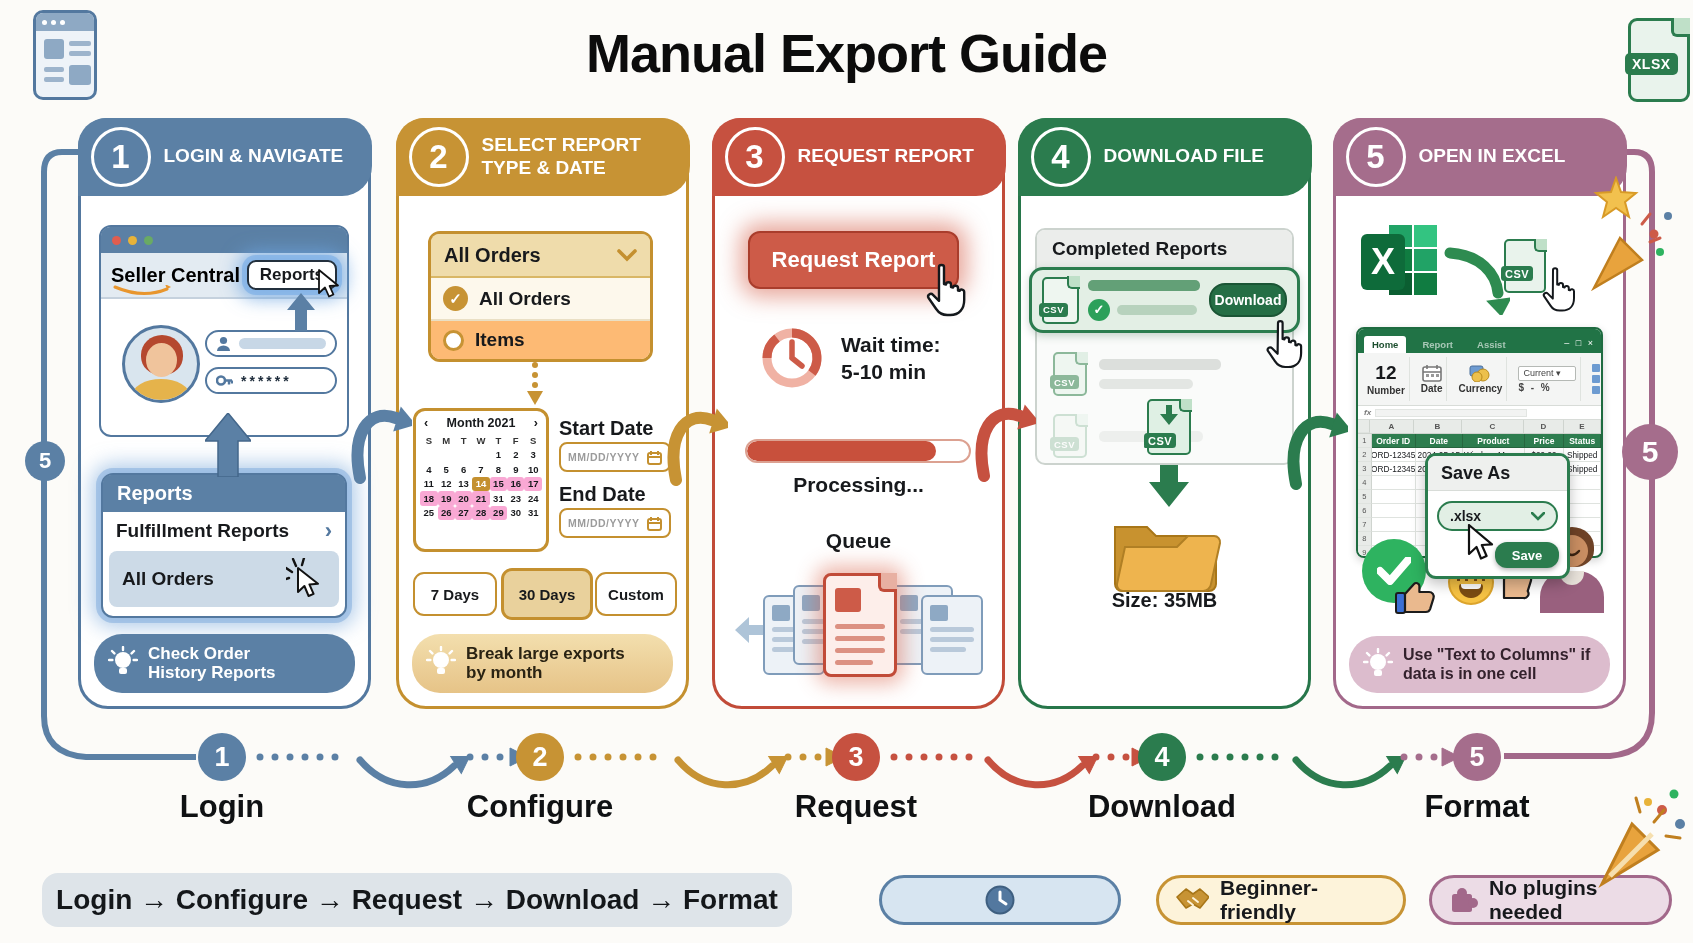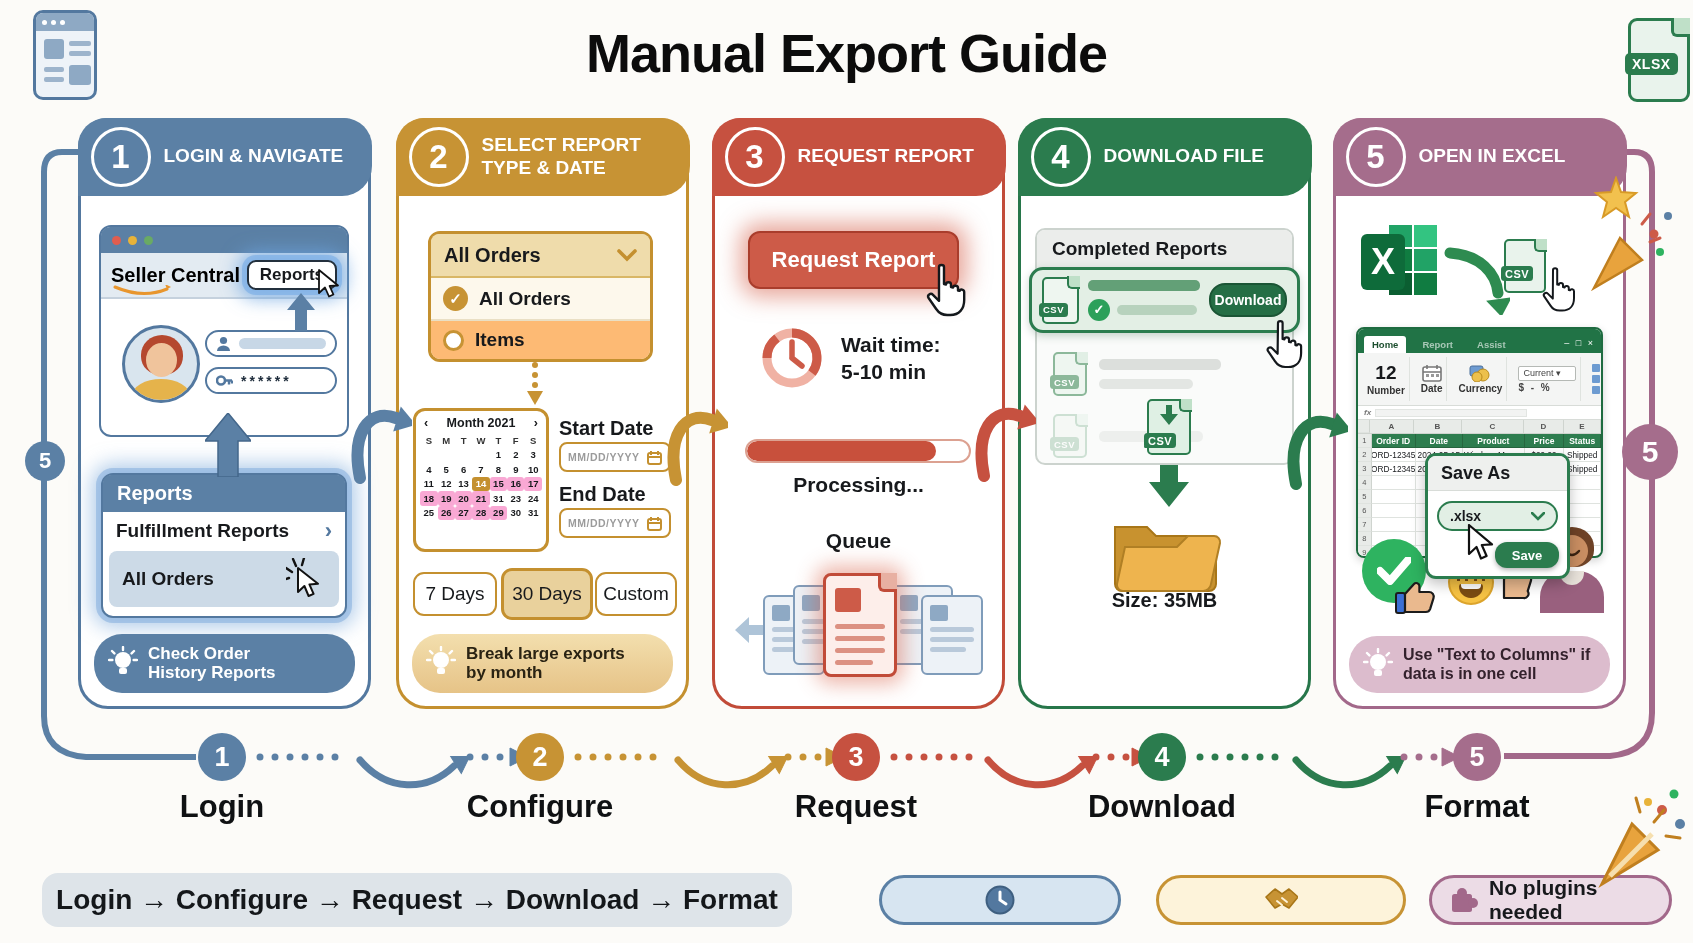--- a/index.html
+++ b/index.html
@@ -48,21 +48,21 @@
   .rdo{width:21px;height:21px;border-radius:50%;border:3px solid #c79334;background:#fff;box-sizing:border-box}
   .cal{position:absolute;left:14px;top:287px;width:136px;height:144px;border:3px solid #c4902f;border-radius:12px;background:#fff;box-sizing:border-box;padding:5px 4px}
   .calh{display:flex;justify-content:space-between;align-items:center;font-weight:800;font-size:12.5px;padding:0 4px 3px}
   .calgrid{display:grid;grid-template-columns:repeat(7,17.4px);justify-content:center}
   .cal-cell{height:14.5px;font-size:9.5px;font-weight:700;display:flex;align-items:center;justify-content:center;border-radius:3px}
   .cal-head{font-weight:800;color:#333}
   .cal-sel{background:#c4902f;color:#fff}
   .cal-range{background:#f9a8d4}
   .flab{position:absolute;left:160px;font-weight:800;font-size:20px}
   .finp{position:absolute;left:160px;width:112px;height:30px;border:2.5px solid #c4902f;border-radius:8px;background:#fff;display:flex;align-items:center;justify-content:space-between;padding:0 7px;box-sizing:border-box;font-size:10.5px;font-weight:700;color:#9b9b9b;letter-spacing:.5px}
-  .qbtn{position:absolute;border:2.5px solid #c4902f;border-radius:11px;background:#fff;font-weight:400;font-size:19px;display:flex;align-items:center;justify-content:center}
+  .qbtn{position:absolute;border:2.5px solid #c4902f;border-radius:11px;background:#fff;font-weight:700;font-size:15px;display:flex;align-items:center;justify-content:center}
   .qsel{background:#e9d19c;border-width:3.5px}
   
   .reqbtn{position:absolute;left:33px;top:110px;width:207px;height:54px;background:#cd5b48;border:2px solid #a93d2c;border-radius:12px;color:#fff;font-weight:800;font-size:22px;display:flex;align-items:center;justify-content:center;box-shadow:0 0 22px 8px rgba(210,80,55,.5)}
   .ptrack{position:absolute;left:30px;top:318px;width:226px;height:24px;border-radius:13px;background:#fff;border:2px solid #dca191;overflow:hidden;box-sizing:border-box}
   .pfill{height:100%;background:#c8503c;border-radius:12px}
   .qdoc{position:absolute;width:62px;height:80px;background:#edf2f7;border:2.5px solid #7f9cba;border-radius:6px;box-sizing:border-box}
   .qdocr{position:absolute;width:74px;height:104px;background:#fdeeea;border:3px solid #c14b38;border-radius:8px;box-shadow:0 0 20px 7px rgba(215,90,65,.45);box-sizing:border-box}
   .dline{position:absolute;height:5px;border-radius:3px}
   
   .clist{position:absolute;left:14px;top:107px;width:259px;height:237px;border:2px solid #ccd3ce;border-radius:10px;background:#fafbfa;box-sizing:border-box}
@@ -746,20 +746,21 @@
     <svg width="30" height="30" style="flex:0 0 auto">
         <circle cx="15" cy="15" r="13.5" fill="#53789f" stroke="#3e5f80" stroke-width="2"></circle>
         <path d="M15 7 V15 l6 4" fill="none" stroke="#fff" stroke-width="3" stroke-linecap="round"></path>
       </svg>
   </div>
   <div class="fpill badge bdgamber">
     <svg width="34" height="26" style="flex:0 0 auto">
         <path d="M2 10 L11 2 l7 5 7-5 9 8 -9 11 -7-4 -7 4 z" fill="#c79334" stroke="#a87618" stroke-width="1.6" stroke-linejoin="round"></path>
         <path d="M13 14 l5 4 M18 11 l5 4" stroke="#fdf3da" stroke-width="2" stroke-linecap="round"></path>
       </svg>
+    <span>Beginner-friendly</span>
   </div>
   <div class="fpill badge bdgmauve">
     <svg width="30" height="30" style="flex:0 0 auto">
         <rect x="4" y="9" width="20" height="18" rx="2.5" fill="#a2688a"></rect>
         <circle cx="14" cy="8" r="5" fill="#a2688a"></circle>
         <circle cx="25" cy="18" r="5" fill="#a2688a"></circle>
       </svg>
     <span>No plugins needed</span>
   </div>
 </div>

